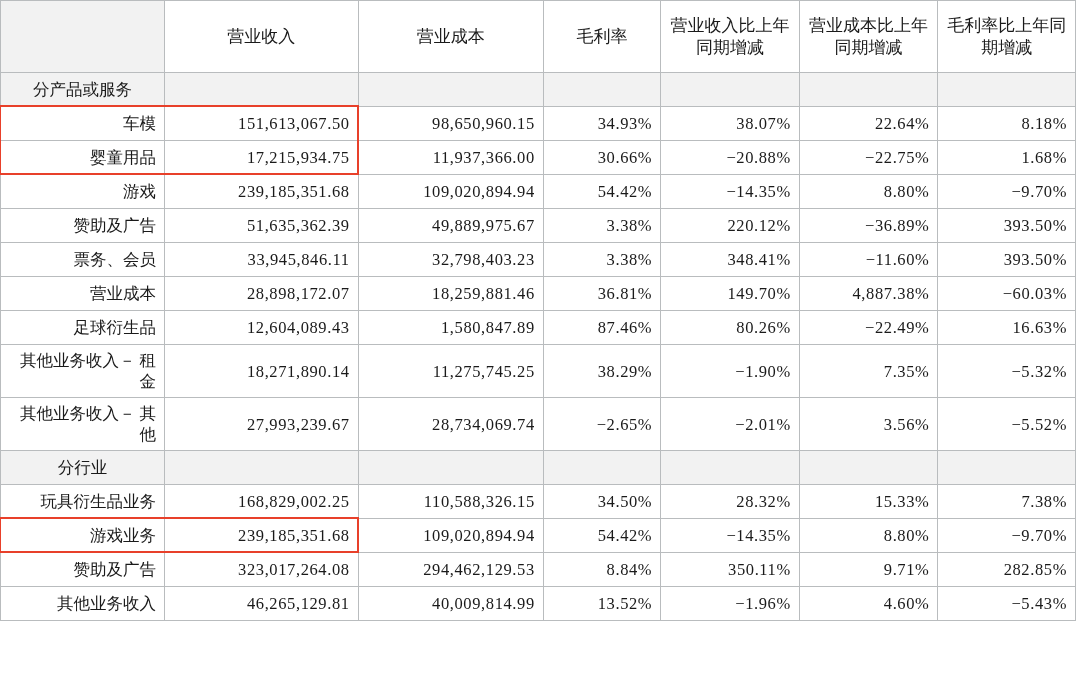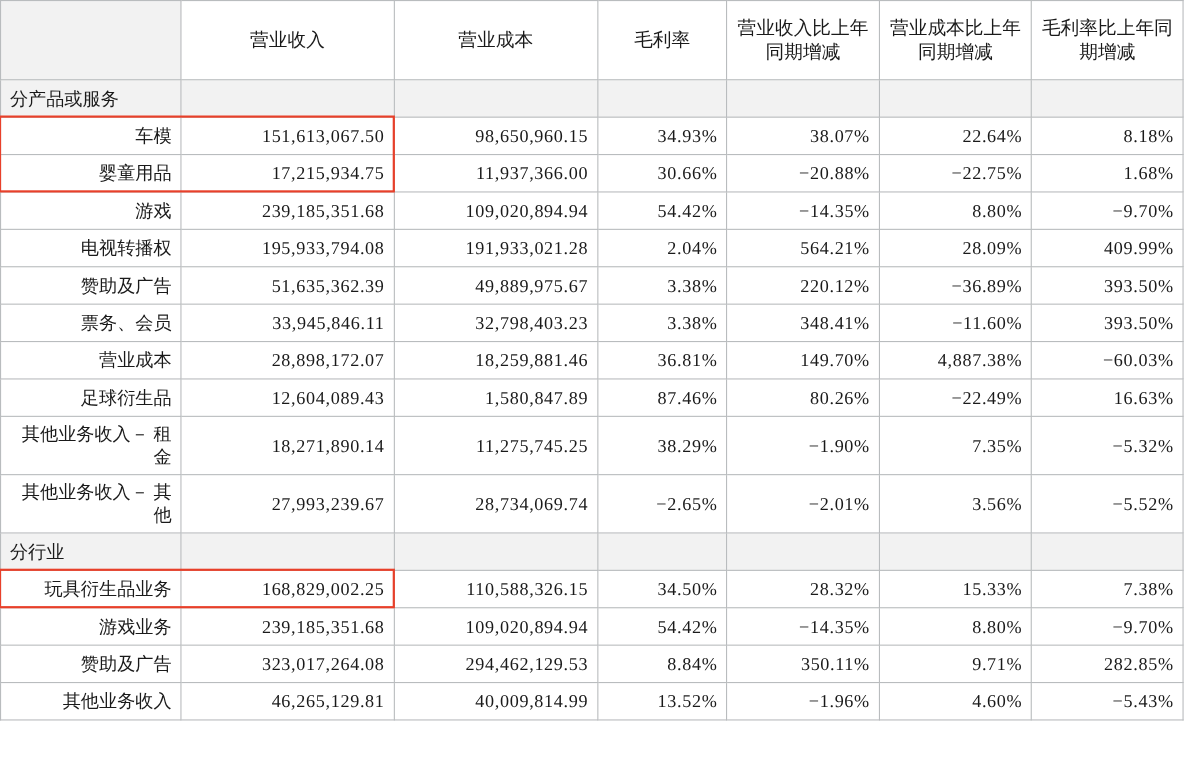--- a/index.html
+++ b/index.html
@@ -50,21 +50,21 @@
     background: #ffffff;
     font-size: 17px;
   }
   tr.head td.corner {
     background: #f2f2f2;
   }
   
   tr.section td {
     height: 34px;
     background: #f2f2f2;
-    text-align: left;
+    text-align: center;
     padding-left: 8px;
   }
   tr.section td.blank {
     background: #f2f2f2;
   }
   
   tr.data td {
     height: 34px;
   }
   td.label {
@@ -146,29 +146,20 @@
         <tr class="data">
           <td class="label">游戏</td>
           <td class="num">239,185,351.68</td>
           <td class="num">109,020,894.94</td>
           <td class="num">54.42%</td>
           <td class="num">−14.35%</td>
           <td class="num">8.80%</td>
           <td class="num">−9.70%</td>
         </tr>
         <tr class="data">
-          <td class="label">电视转播权</td>
-          <td class="num">195,933,794.08</td>
-          <td class="num">191,933,021.28</td>
-          <td class="num">2.04%</td>
-          <td class="num">564.21%</td>
-          <td class="num">28.09%</td>
-          <td class="num">409.99%</td>
-        </tr>
-        <tr class="data">
           <td class="label">赞助及广告</td>
           <td class="num">51,635,362.39</td>
           <td class="num">49,889,975.67</td>
           <td class="num">3.38%</td>
           <td class="num">220.12%</td>
           <td class="num">−36.89%</td>
           <td class="num">393.50%</td>
         </tr>
         <tr class="data">
           <td class="label">票务、会员</td>

